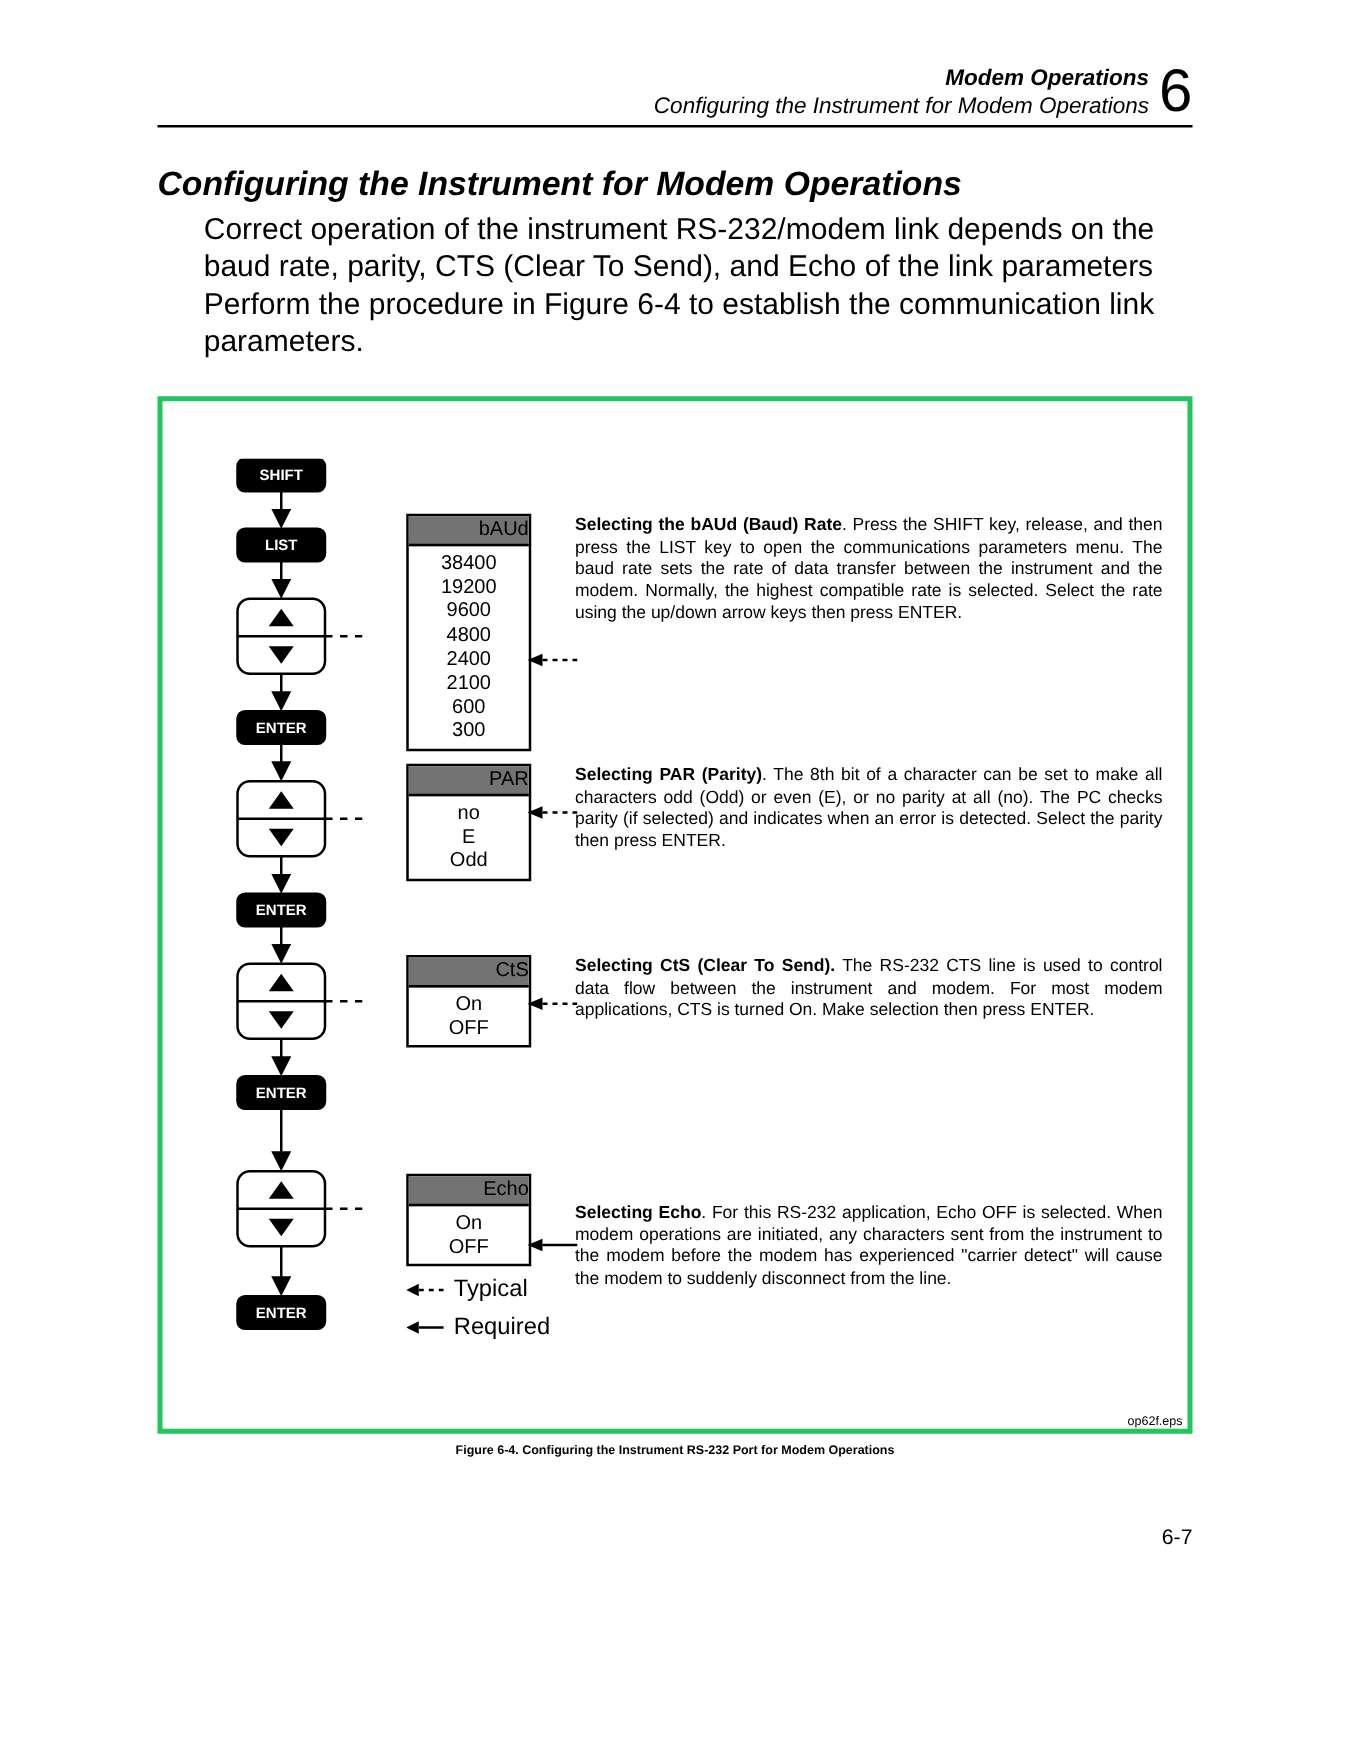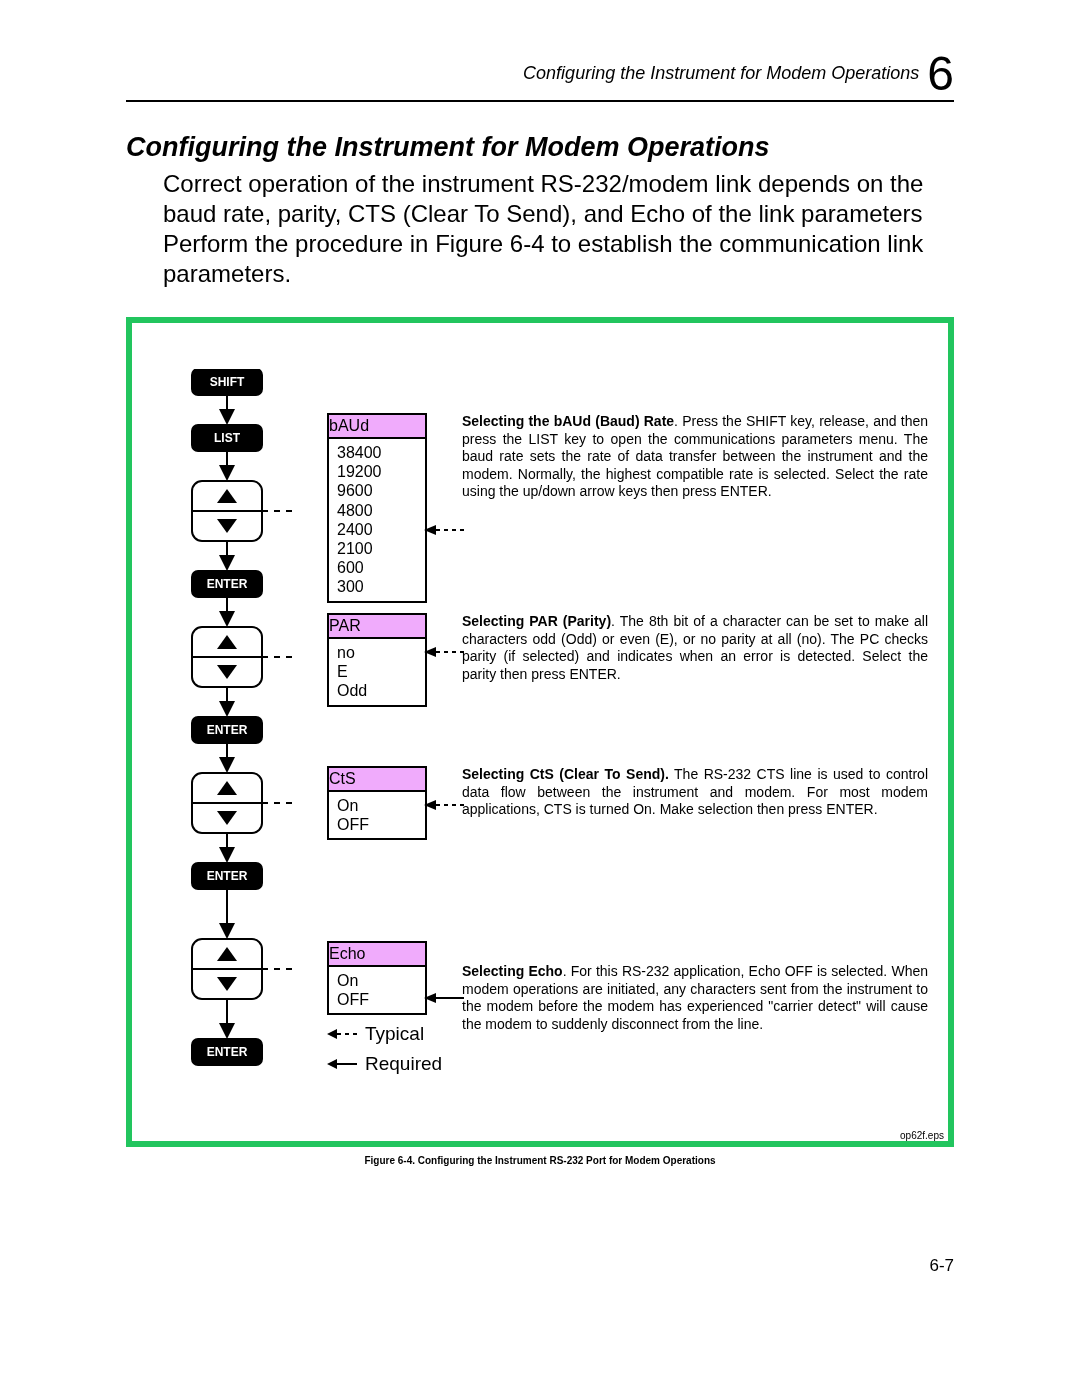--- a/index.html
+++ b/index.html
@@ -44,21 +44,21 @@
     font-weight: bold;
     font-size: 27px;
     margin: 0 0 6px 0;
   }
   .intro {
     font-size: 24px;
     line-height: 1.25;
     margin: 0 0 28px 37px;
   }
   .figure-box {
-    border: 6px solid #22c55e;
+    border: 4px solid #22c55e;
     padding: 50px 20px 16px 20px;
     position: relative;
     height: 830px;
     box-sizing: border-box;
   }
   .svg-col {
     position: absolute;
     left: 40px;
     top: 46px;
     width: 120px;
@@ -84,28 +84,29 @@
   }
   .dash { stroke-dasharray: 6 6; }
 
   .menu-box {
     position: absolute;
     border: 2px solid #000;
     width: 96px;
     font-size: 16px;
   }
   .menu-head {
-    text-align: left;
-    background: #f0abfc;
+    text-align: right;
+    background: #737373;
     border-bottom: 2px solid #000;
     padding: 2px 0;
   }
   .menu-body {
     padding: 4px 8px;
     line-height: 1.2;
+    text-align: center;
   }
   .menu-body div { white-space: nowrap; }
 
   #menu-baud { left: 195px; top: 90px; }
   #menu-par  { left: 195px; top: 290px; }
   #menu-cts  { left: 195px; top: 443px; }
   #menu-echo { left: 195px; top: 618px; }
 
   .legend {
     position: absolute;
@@ -152,30 +153,31 @@
   }
   .figure-caption {
     text-align: center;
     font-size: 10px;
     font-weight: bold;
     margin-top: 8px;
   }
   .page-num {
     text-align: right;
     font-size: 17px;
-    margin-top: 90px;
+    margin-top: 54px;
   }
 </style>
 </head>
 <body>
 
 <div class="page">
 
   <div class="header">
     <div class="header-text">
+      <div class="line1">Modem Operations</div>
       <div class="line2">Configuring the Instrument for Modem Operations</div>
     </div>
     <div class="chapter-num">6</div>
   </div>
   <div class="hr"></div>
 
   <h1 class="section-title">Configuring the Instrument for Modem Operations</h1>
   <p class="intro">Correct operation of the instrument RS-232/modem link depends on the baud rate, parity, CTS (Clear To Send), and Echo of the link parameters Perform the procedure in Figure 6-4 to establish the communication link parameters.</p>
 
   <div class="figure-box">

